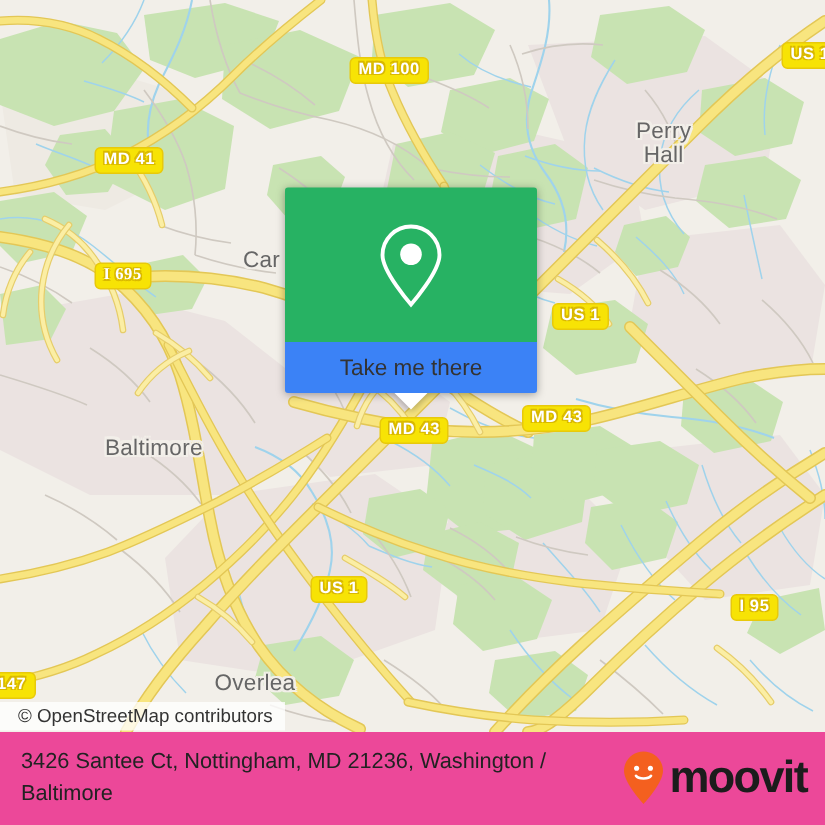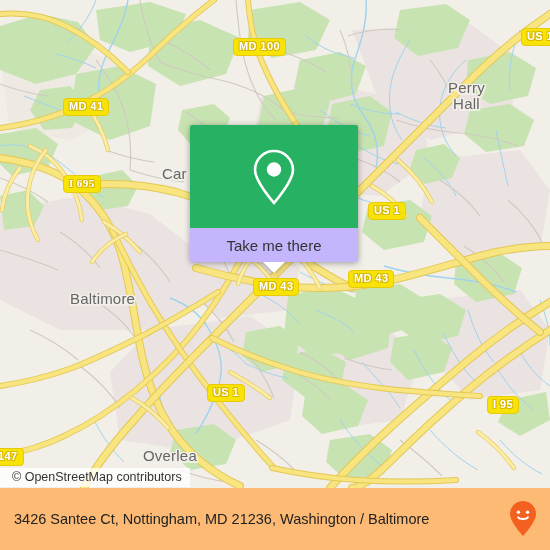--- a/index.html
+++ b/index.html
@@ -59,21 +59,21 @@
     filter: drop-shadow(0 1px 3px rgba(0,0,0,.35));
   }
   .popup-head {
     height: 103px;
     background: #27b263;
     display: flex; align-items: center; justify-content: center;
     border-radius: 2px 2px 0 0;
   }
   .popup-foot {
     height: 34px;
-    background: #c4b5fd;
+    background: #3b82f6;
     display: flex; align-items: center; justify-content: center;
     color: #333;
     font-size: 15px;
     border-radius: 0 0 2px 2px;
   }
   .popup-tail {
     position: absolute;
     left: 50%; top: 137px;
     margin-left: -11px;
     width: 0; height: 0;
@@ -91,21 +91,21 @@
     color: #333;
     font-size: 12.5px;
     white-space: nowrap;
   }
 
   
   .footer {
     position: absolute;
     left: 0; top: 488px;
     width: 550px; height: 62px;
-    background: #fdba74;
+    background: #ec4899;
     display: flex; align-items: center;
     padding: 0 12px 0 14px;
   }
   .footer-addr {
     flex: 1;
     color: #222;
     font-size: 14.5px;
     line-height: 21px;
     padding-right: 4px;
   }
@@ -326,21 +326,21 @@
       <path class="hwc2" d="M0,14 C24,12 46,16 66,26 C90,38 110,54 128,72"></path>
       <path class="hw2" d="M0,14 C24,12 46,16 66,26 C90,38 110,54 128,72"></path>
       <path class="hwc3" d="M478,432 C492,442 504,454 514,468"></path>
       <path class="hw3" d="M478,432 C492,442 504,454 514,468"></path>
       <path class="hwc2" d="M272,468 C300,474 328,478 356,480 C390,482 424,482 456,480"></path>
       <path class="hw2" d="M272,468 C300,474 328,478 356,480 C390,482 424,482 456,480"></path>
       <path class="hwc3" d="M86,104 C96,118 104,134 108,150"></path>
       <path class="hw3" d="M86,104 C96,118 104,134 108,150"></path>
     </svg>
 
-    <div class="place-label" style="left:448px; top:80px; text-align:center;">Perry
+    <div class="place-label" style="left:424px; top:80px; text-align:center;">Perry
 Hall</div>
     <div class="place-label" style="left:162px; top:166px;">Car</div>
     <div class="place-label" style="left:70px; top:291px;">Baltimore</div>
     <div class="place-label" style="left:143px; top:448px;">Overlea</div>
 
     <div class="shield" style="left:233px; top:38px;">MD 100</div>
     <div class="shield" style="left:521px; top:28px;">US 1</div>
     <div class="shield" style="left:63px; top:98px;">MD 41</div>
     <div class="shield" style="left:63px; top:175px;font-family:Liberation Serif, serif;">I 695</div>
     <div class="shield" style="left:368px; top:202px;">US 1</div>
@@ -366,16 +366,17 @@
 
   <div class="footer">
     <div class="footer-addr">3426 Santee Ct, Nottingham, MD 21236, Washington / Baltimore</div>
     <div class="brand">
       <svg width="30" height="38" viewBox="0 0 30 38">
         <path d="M15 1 C7.8 1 2 6.8 2 14 C2 22 15 36 15 36 C15 36 28 22 28 14 C28 6.8 22.2 1 15 1 Z" fill="#f4601f"></path>
         <circle cx="10.4" cy="12.2" r="1.7" fill="#ffffff"></circle>
         <circle cx="19.6" cy="12.2" r="1.7" fill="#ffffff"></circle>
         <path d="M10 17.2 C11.6 19.6 18.4 19.6 20 17.2" fill="none" stroke="#ffffff" stroke-width="1.8" stroke-linecap="round"></path>
       </svg>
+      <span class="brand-word">moovit</span>
     </div>
   </div>
 
 </div>
 
 </body></html>

